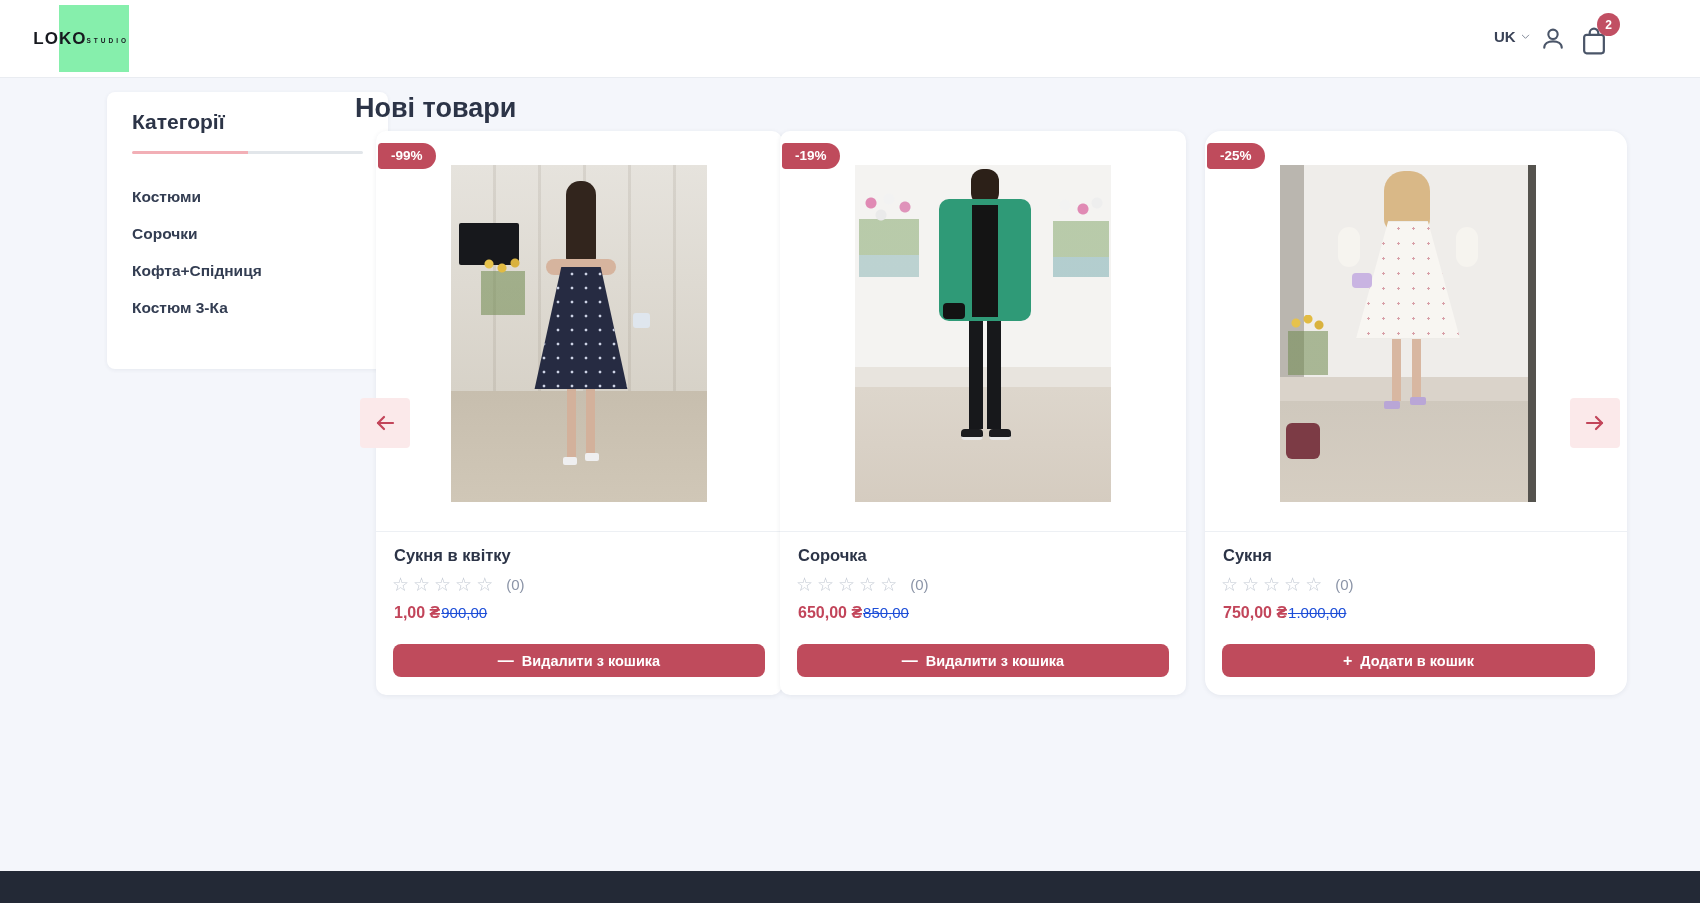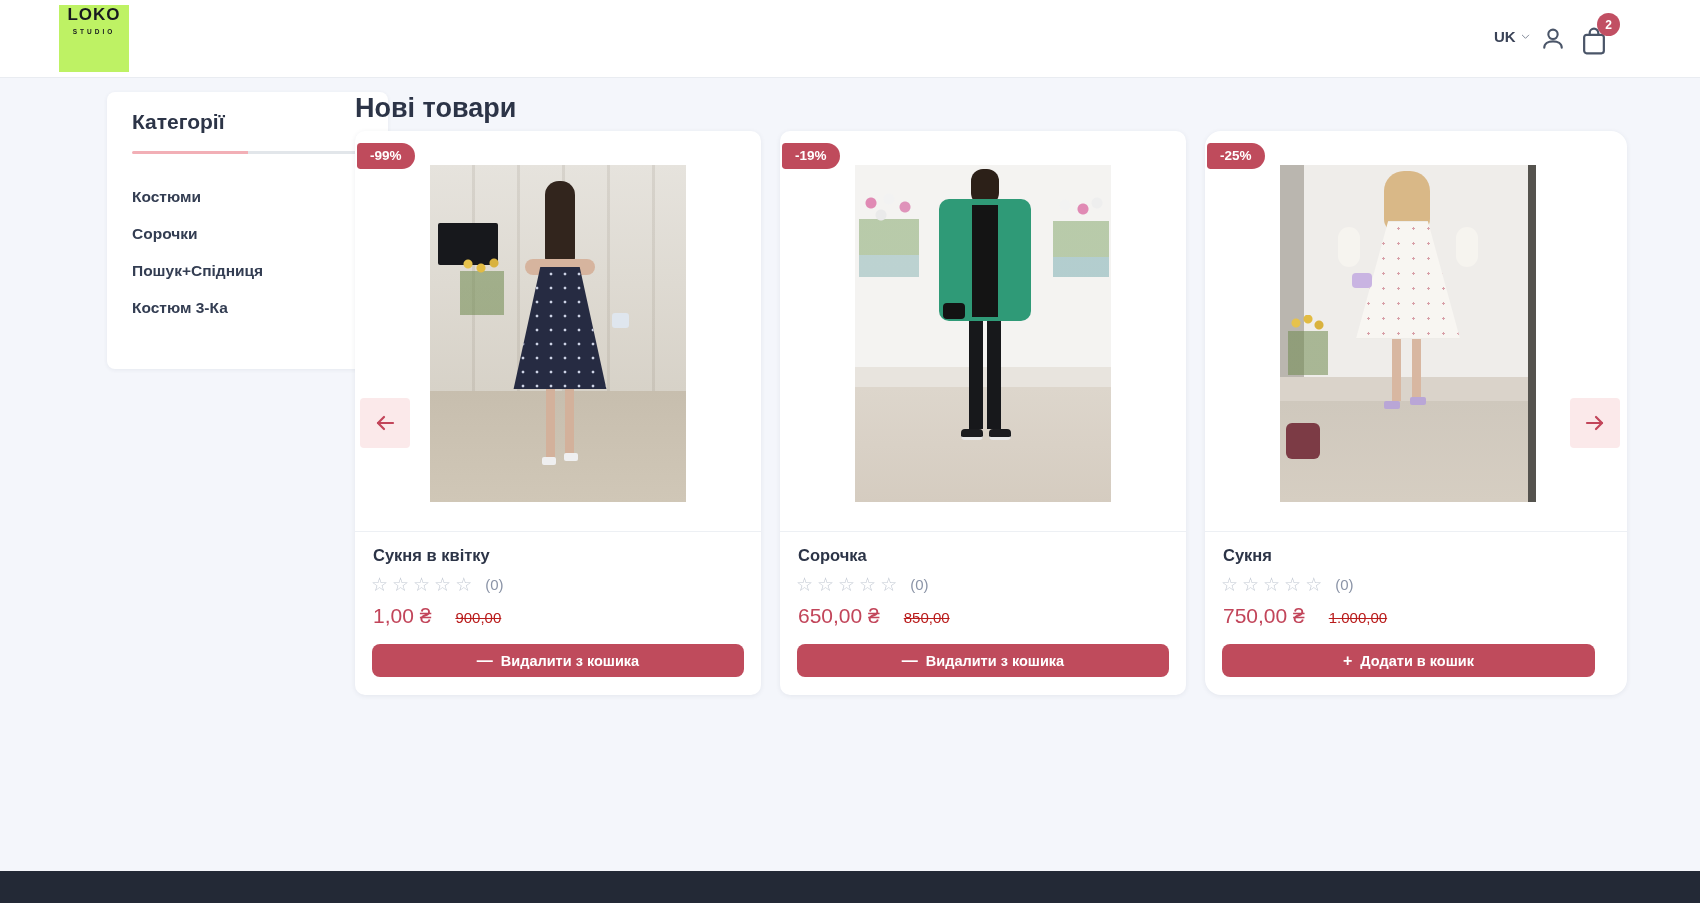--- a/index.html
+++ b/index.html
@@ -11,22 +11,22 @@
     color:#2c3447;
     overflow:hidden;
   }
   
   .header {
     position:absolute; left:0; top:0; width:1700px; height:78px;
     background:#ffffff; border-bottom:1px solid #e9ecf1; z-index:5;
   }
   .logo {
     position:absolute; left:59px; top:5px; width:70px; height:67px;
-    background:#bef264; display:flex; flex-direction:column;
-    align-items:center; justify-content:flex-start; cursor:pointer;
+    background:#86efac; display:flex; 
+    align-items:center; justify-content:flex-end; cursor:pointer;
   }
   .logo-main { font-size:17px; font-weight:bold; letter-spacing:1px; color:#17191f; }
   .logo-sub  { font-size:6.5px; font-weight:bold; letter-spacing:3px; color:#17191f; margin-top:3px; }
   .search-wrap { position:absolute; left:478px; top:15px; height:46px; display:flex; }
   .search-input {
     width:591px; height:46px; background:#eef1f6;
     border:1px solid #c9cfda; border-right:none; border-radius:6px 0 0 6px;
     padding:0 14px 0 44px; font-size:15px; color:#2c3447; outline:none;
     font-family:"Liberation Sans","DejaVu Sans",sans-serif;
   }
@@ -59,38 +59,38 @@
   .sidebar-divider .gray { width:50%; height:100%; background:#e2e6ea; }
   .sidebar-list { list-style:none; margin-top:24px; }
   .sidebar-item { font-size:15.5px; font-weight:bold; color:#333d52; height:37px;
                   display:flex; align-items:center; cursor:pointer; }
   
   .page-title { position:absolute; left:355px; top:93px; font-size:27px; font-weight:bold; color:#2c3447; }
   .card {
     position:absolute; top:131px; width:406px; height:564px; background:#ffffff;
     border-radius:10px; box-shadow:0 1px 5px rgba(40,50,80,.08);
   }
-  .card1 { left:355px; }  .card2 { left:780px; }  .card3 { left:1205px; width:422px;border-radius:16px; }
+  .card1 { left:376px; }  .card2 { left:780px; }  .card3 { left:1205px; width:422px;border-radius:16px; }
   .badge {
     position:absolute; left:2px; top:12px; height:26px; line-height:26px;
     padding:0 13px; background:#bf4b5c; color:#fff; font-size:13.5px; font-weight:bold;
     border-radius:4px 14px 14px 4px; z-index:3;
   }
   .img-box {
     position:absolute; left:75px; top:34px; width:256px; height:337px;
     overflow:hidden; cursor:pointer;
   }
   .card-divider { position:absolute; left:0; top:400px; width:100%; height:1px; background:#edf0f4; }
   .p-title { position:absolute; left:18px; top:415px; font-size:16.5px; font-weight:bold; color:#2c3447; cursor:pointer; }
   .p-rating { position:absolute; left:16px; top:442px; display:flex; align-items:center; }
   .stars { font-size:19px; letter-spacing:4px; color:#c3c9d3; font-family:"DejaVu Sans",sans-serif; }
   .rating-count { font-size:15px; color:#8b94a7; margin-left:9px; }
   .p-price-row { position:absolute; left:18px; top:473px; display:flex; align-items:baseline; }
-  .price { font-size:21px; font-weight:normal; color:#c2455a; }
-  .old-price { font-size:15px; color:#b91c1c; text-decoration:line-through; margin-left:24px; }
+  .price { font-size:16px; font-weight:bold; color:#c2455a; }
+  .old-price { font-size:15px; color:#1d4ed8; text-decoration:line-through; margin-left:1px; }
   .cart-action {
     position:absolute; left:17px; top:513px; width:372px; height:33px;
     background:#bf4b5c; color:#fff; border:none; border-radius:8px;
     font-size:14.5px; font-weight:bold; cursor:pointer;
     display:flex; align-items:center; justify-content:center; gap:8px;
     font-family:"Liberation Sans","DejaVu Sans",sans-serif;
   }
   .card3 .cart-action { width:373px; }
   .btn-glyph { font-weight:bold; font-size:16px; }
   
@@ -211,21 +211,21 @@
 
 <aside class="sidebar">
   <div class="sidebar-title">Категорії</div>
   <div class="sidebar-divider">
     <span class="pink"></span>
       <span class="gray"></span>
   </div>
   <ul class="sidebar-list">
     <li class="sidebar-item">Костюми</li>
     <li class="sidebar-item">Сорочки</li>
-    <li class="sidebar-item">Пошук+Спідниця</li>
+    <li class="sidebar-item">Кофта+Спідниця</li>
     <li class="sidebar-item">Костюм 3-Ка</li>
   </ul>
 </aside>
 
 <h1 class="page-title">Нові товари</h1>
 
 <div class="card card1">
   <div class="badge">-99%</div>
   <div class="img-box scene1">
     <div class="ph panels"></div>

